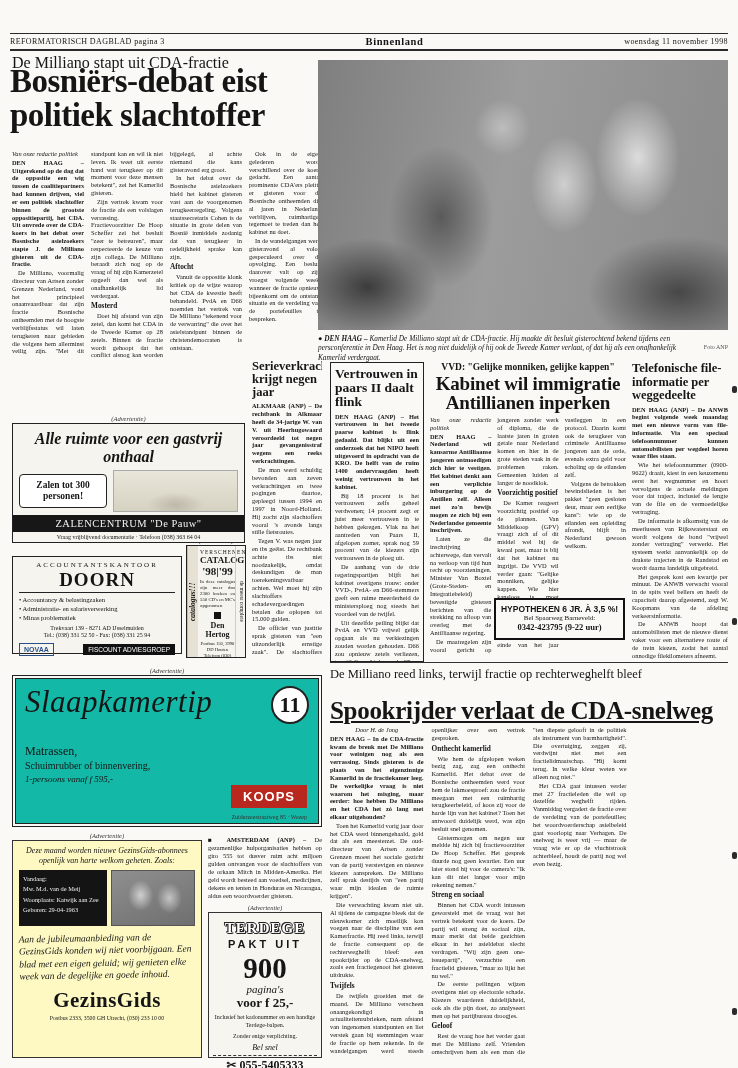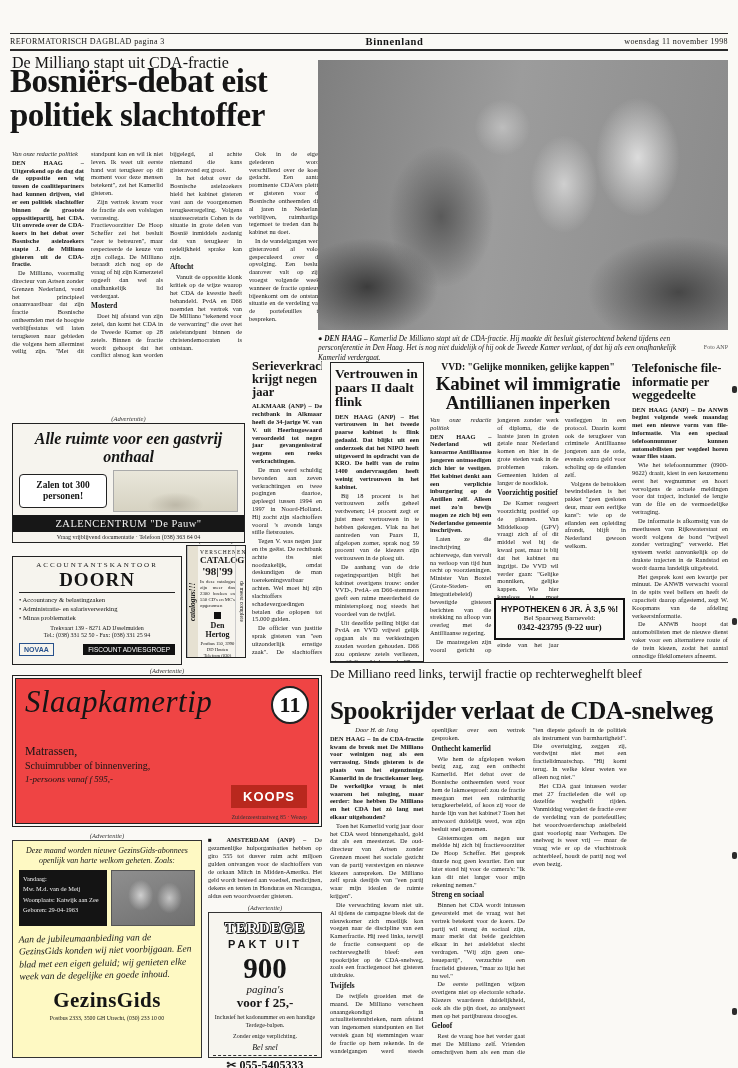--- a/index.html
+++ b/index.html
@@ -55,39 +55,39 @@
   .hypo .h2{font-size:7px;}
   .hypo .h3{font-weight:bold;font-size:8.5px;}
 
   
   .tele{left:632px;top:362px;width:96px;height:302px;overflow:hidden;}
   .tele h2{margin:0 0 3px;font-size:12.5px;line-height:1.08;}
 
   
   .spook{left:330px;top:662px;width:398px;height:398px;border-top:1px solid #333;padding-top:3px;}
   .spook .kick{font-size:12.5px;margin:1px 0 2px;}
-  .spook h2{margin:16px 0 3px;font-size:25px;letter-spacing:-.3px;line-height:1;}
+  .spook h2{margin:16px 0 3px;font-size:25px;letter-spacing:-.3px;line-height:1;text-decoration:underline;}
   .spook .body{column-count:4;column-gap:8px;column-fill:auto;height:330px;overflow:hidden;}
 
   
   .advert{position:absolute;font-size:6.5px;text-align:center;font-style:italic;color:#333;}
 
   
   .ad-zalen{left:12px;top:423px;width:233px;height:120px;border:1px solid #222;background:#f6f4ee;}
   .az-head{font-style:italic;font-weight:bold;font-size:16px;text-align:center;padding:6px 6px 2px;line-height:1.1;}
   .az-mid{display:flex;align-items:center;padding:2px 6px;height:48px;}
   .az-badge{border:1px solid #222;border-radius:4px;padding:5px;font-weight:bold;font-size:9.5px;width:88px;text-align:center;line-height:1.15;background:#fff;}
   .az-art{flex:1;height:42px;margin-left:6px;background:
     radial-gradient(ellipse 40px 18px at 50% 85%, #bdb8a8 0%, rgba(189,184,168,0) 70%),
     linear-gradient(180deg,#e9e6da 0%,#d6d2c2 100%);border:1px solid #aaa;}
   .az-band{background:#171717;color:#f4f4f4;text-align:center;font-size:10.5px;padding:3px 0;letter-spacing:.5px;}
   .az-small{font-size:6px;text-align:center;padding:2px 0 0;}
 
   
-  .ad-acc{left:12px;top:556px;width:170px;height:109px;border:1px solid #222;background:#f6f4ee;padding:4px 6px 14px;text-align:center;}
+  .ad-acc{left:12px;top:556px;width:170px;height:98px;border:1px solid #222;background:#f6f4ee;padding:4px 6px 14px;text-align:center;}
   .acc-top{font-size:7px;letter-spacing:2px;}
   .acc-name{font-size:19px;font-weight:bold;letter-spacing:1px;margin:0 0 2px;border-bottom:1px solid #222;padding-bottom:1px;}
   .acc-bullets{text-align:left;font-size:6.6px;line-height:1.4;margin:2px 0;}
   .acc-bullets div::before{content:"• ";}
   .acc-addr{font-size:6px;line-height:1.3;}
   .acc-logos{display:flex;justify-content:space-between;align-items:center;margin-top:3px;}
   .novaa{border:1px solid #28518c;color:#28518c;font-weight:bold;font-size:7px;padding:2px 4px;font-family:"Liberation Sans",sans-serif;}
   .fiscount{background:#111;color:#fff;font-size:6.5px;padding:2px 5px;font-family:"Liberation Sans",sans-serif;}
 
   
@@ -98,21 +98,21 @@
   .cat-title{font-size:9px;font-weight:bold;line-height:1.05;margin-top:1px;}
   .cat-year{font-size:11px;font-weight:bold;}
   .cat-note{font-size:4.8px;line-height:1.25;margin-top:2px;text-align:justify;}
   .cat-brand{display:flex;align-items:center;gap:2px;justify-content:center;margin-top:3px;flex-direction:column;}
   .cat-sq{width:7px;height:7px;background:#111;}
   .cat-brand-name{font-size:8px;font-weight:bold;}
   .cat-foot{font-size:4.6px;margin-top:2px;line-height:1.25;}
   .cat-vert-r{position:absolute;right:0;top:0;bottom:0;width:10px;writing-mode:vertical-rl;font-size:5.5px;text-align:center;border-left:1px solid #ccc;}
 
   
-  .ad-slaap{left:12px;top:675px;width:310px;height:152px;border:1px solid #222;box-shadow:inset 0 0 0 2px #faf9f5, inset 0 0 0 3px #222;padding:10px 12px;background:#ef4444;}
+  .ad-slaap{left:12px;top:675px;width:310px;height:152px;border:1px solid #222;box-shadow:inset 0 0 0 2px #faf9f5, inset 0 0 0 3px #222;padding:10px 12px;background:#14b8a6;}
   .slaap-top{display:flex;justify-content:space-between;align-items:flex-start;}
   .slaap-title{font-size:31px;font-style:italic;letter-spacing:.5px;line-height:1;}
   .slaap-circle{width:38px;height:38px;border:2px solid #222;border-radius:50%;display:flex;align-items:center;justify-content:center;font-size:22px;font-weight:bold;background:#fff;}
   .slaap-line1{font-size:12px;margin-top:20px;}
   .slaap-line2{font-size:10px;margin-top:1px;}
   .slaap-price{font-size:9px;margin-top:3px;font-style:italic;}
   .koops{position:absolute;right:14px;bottom:18px;background:#b9281e;color:#fff;font-family:"Liberation Sans",sans-serif;font-weight:bold;font-size:13px;padding:4px 12px;letter-spacing:1px;}
   .slaap-addr{position:absolute;right:14px;bottom:6px;font-size:6px;color:#333;}
 
   

